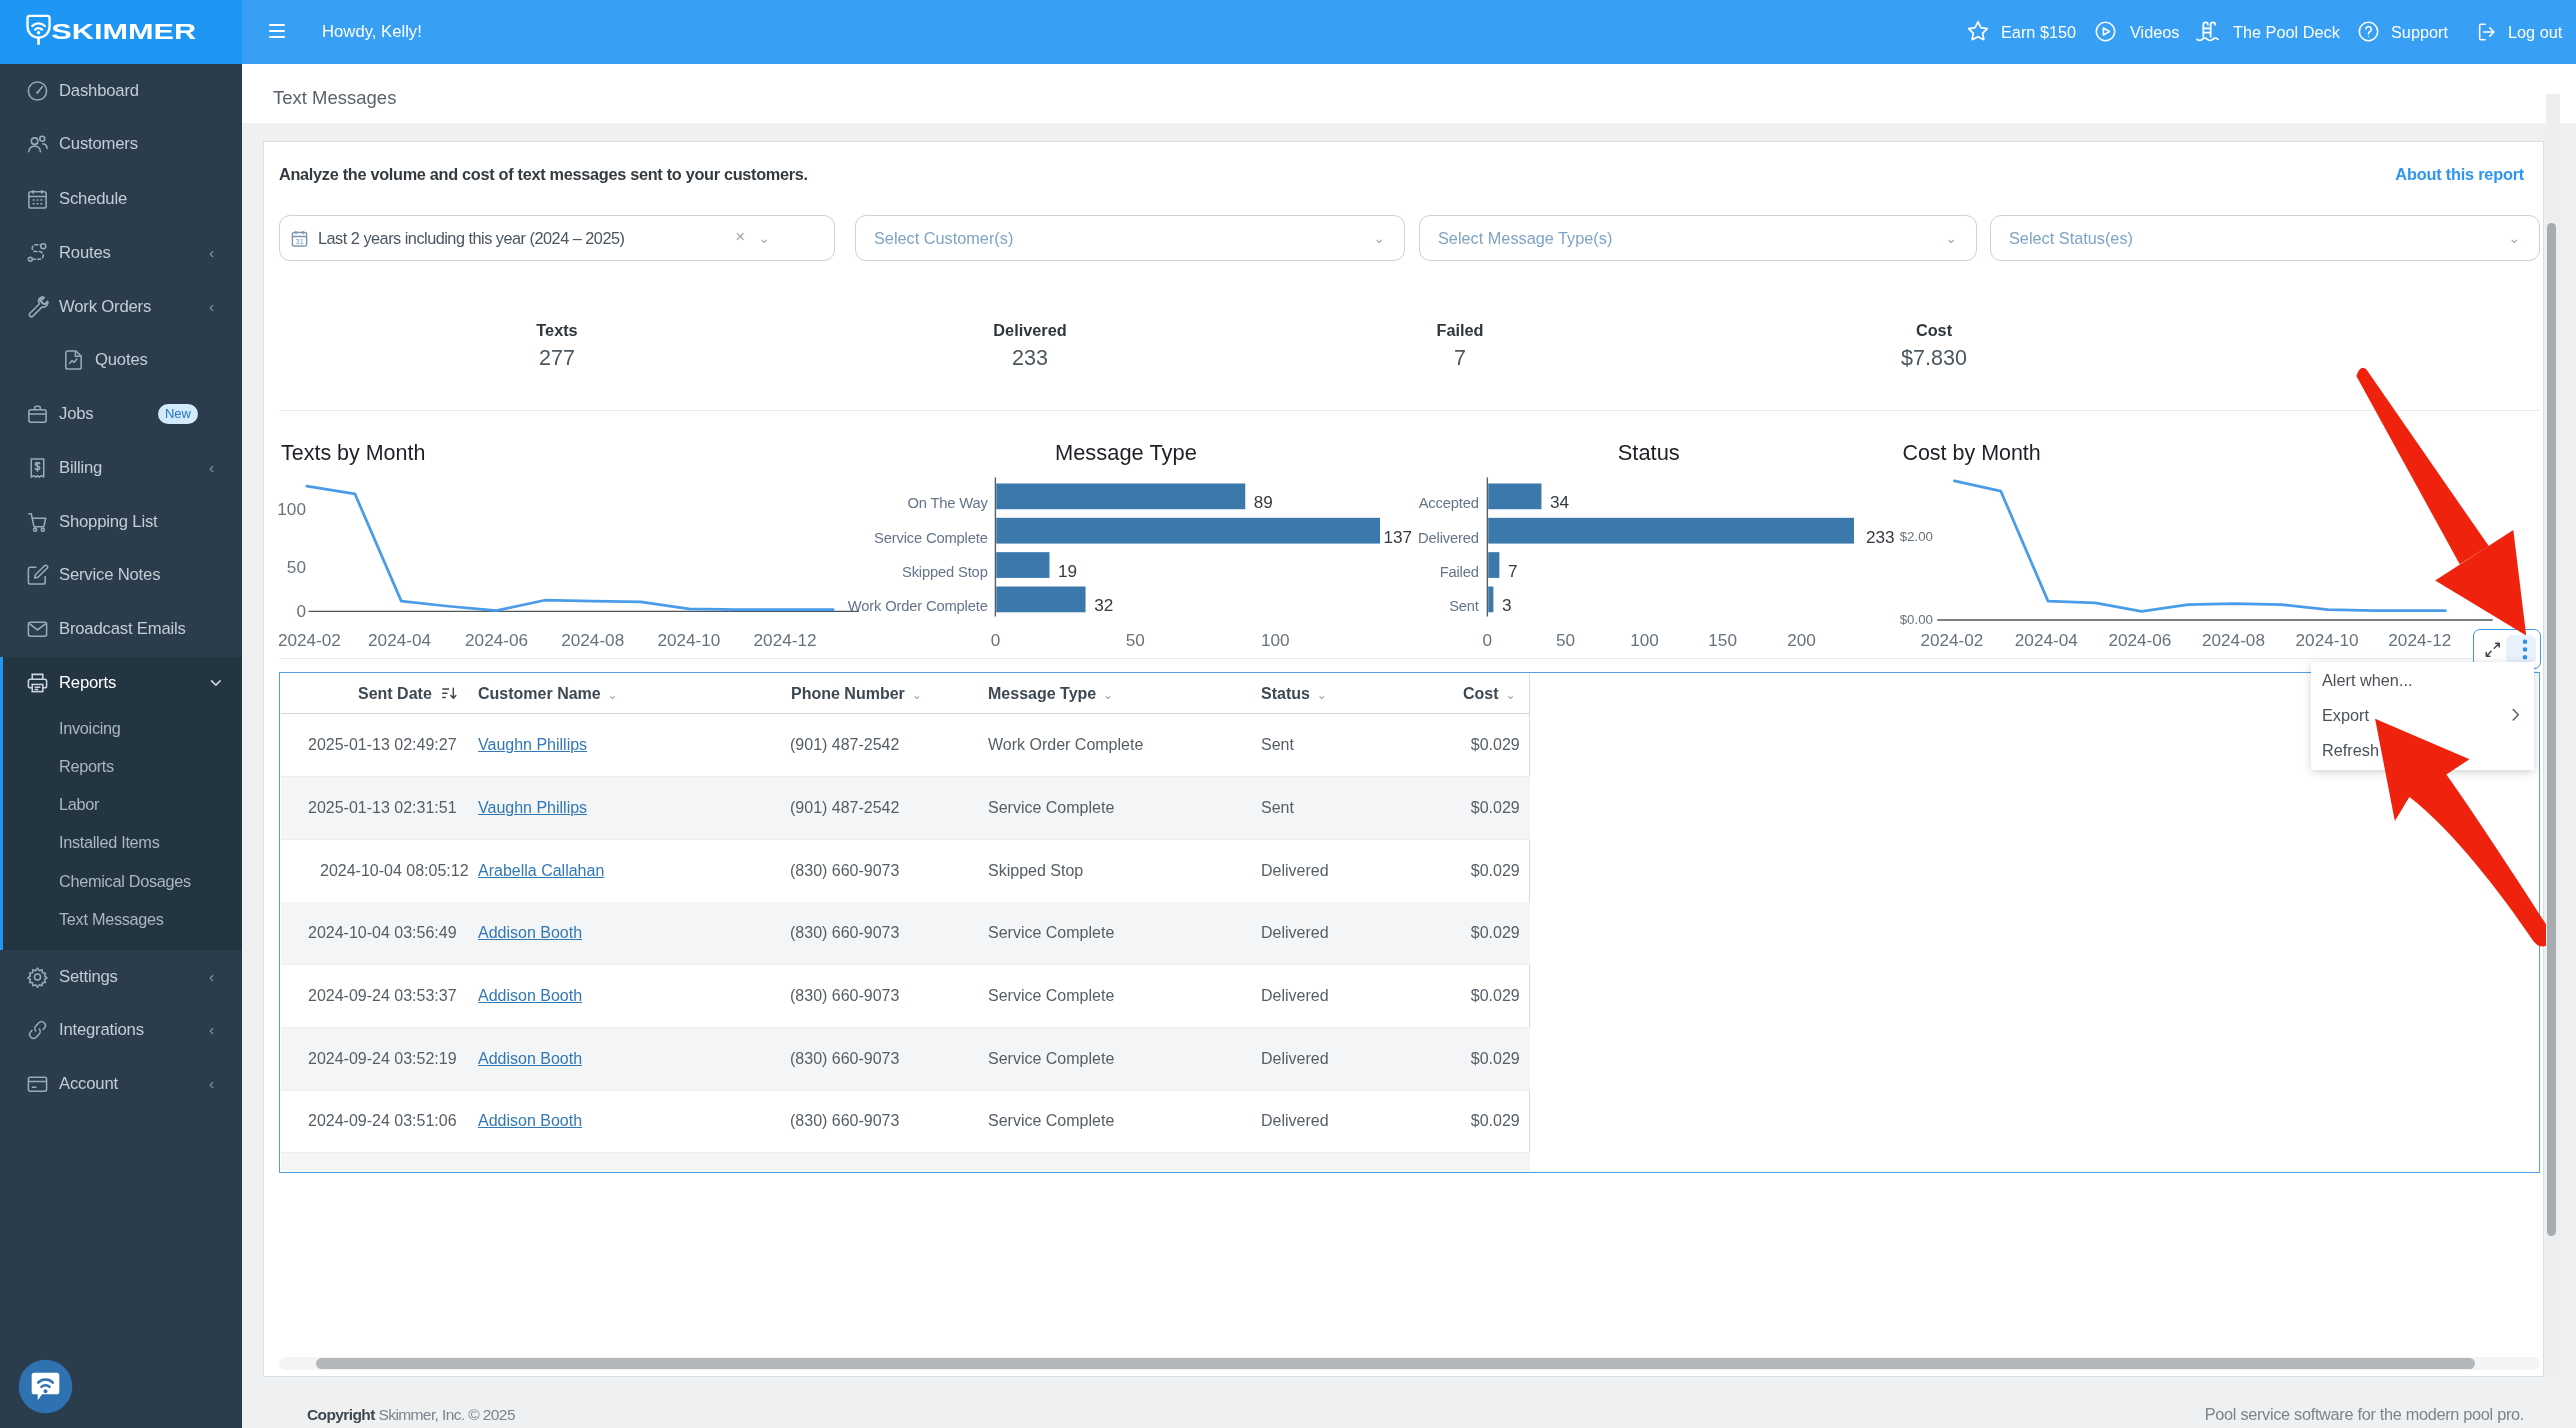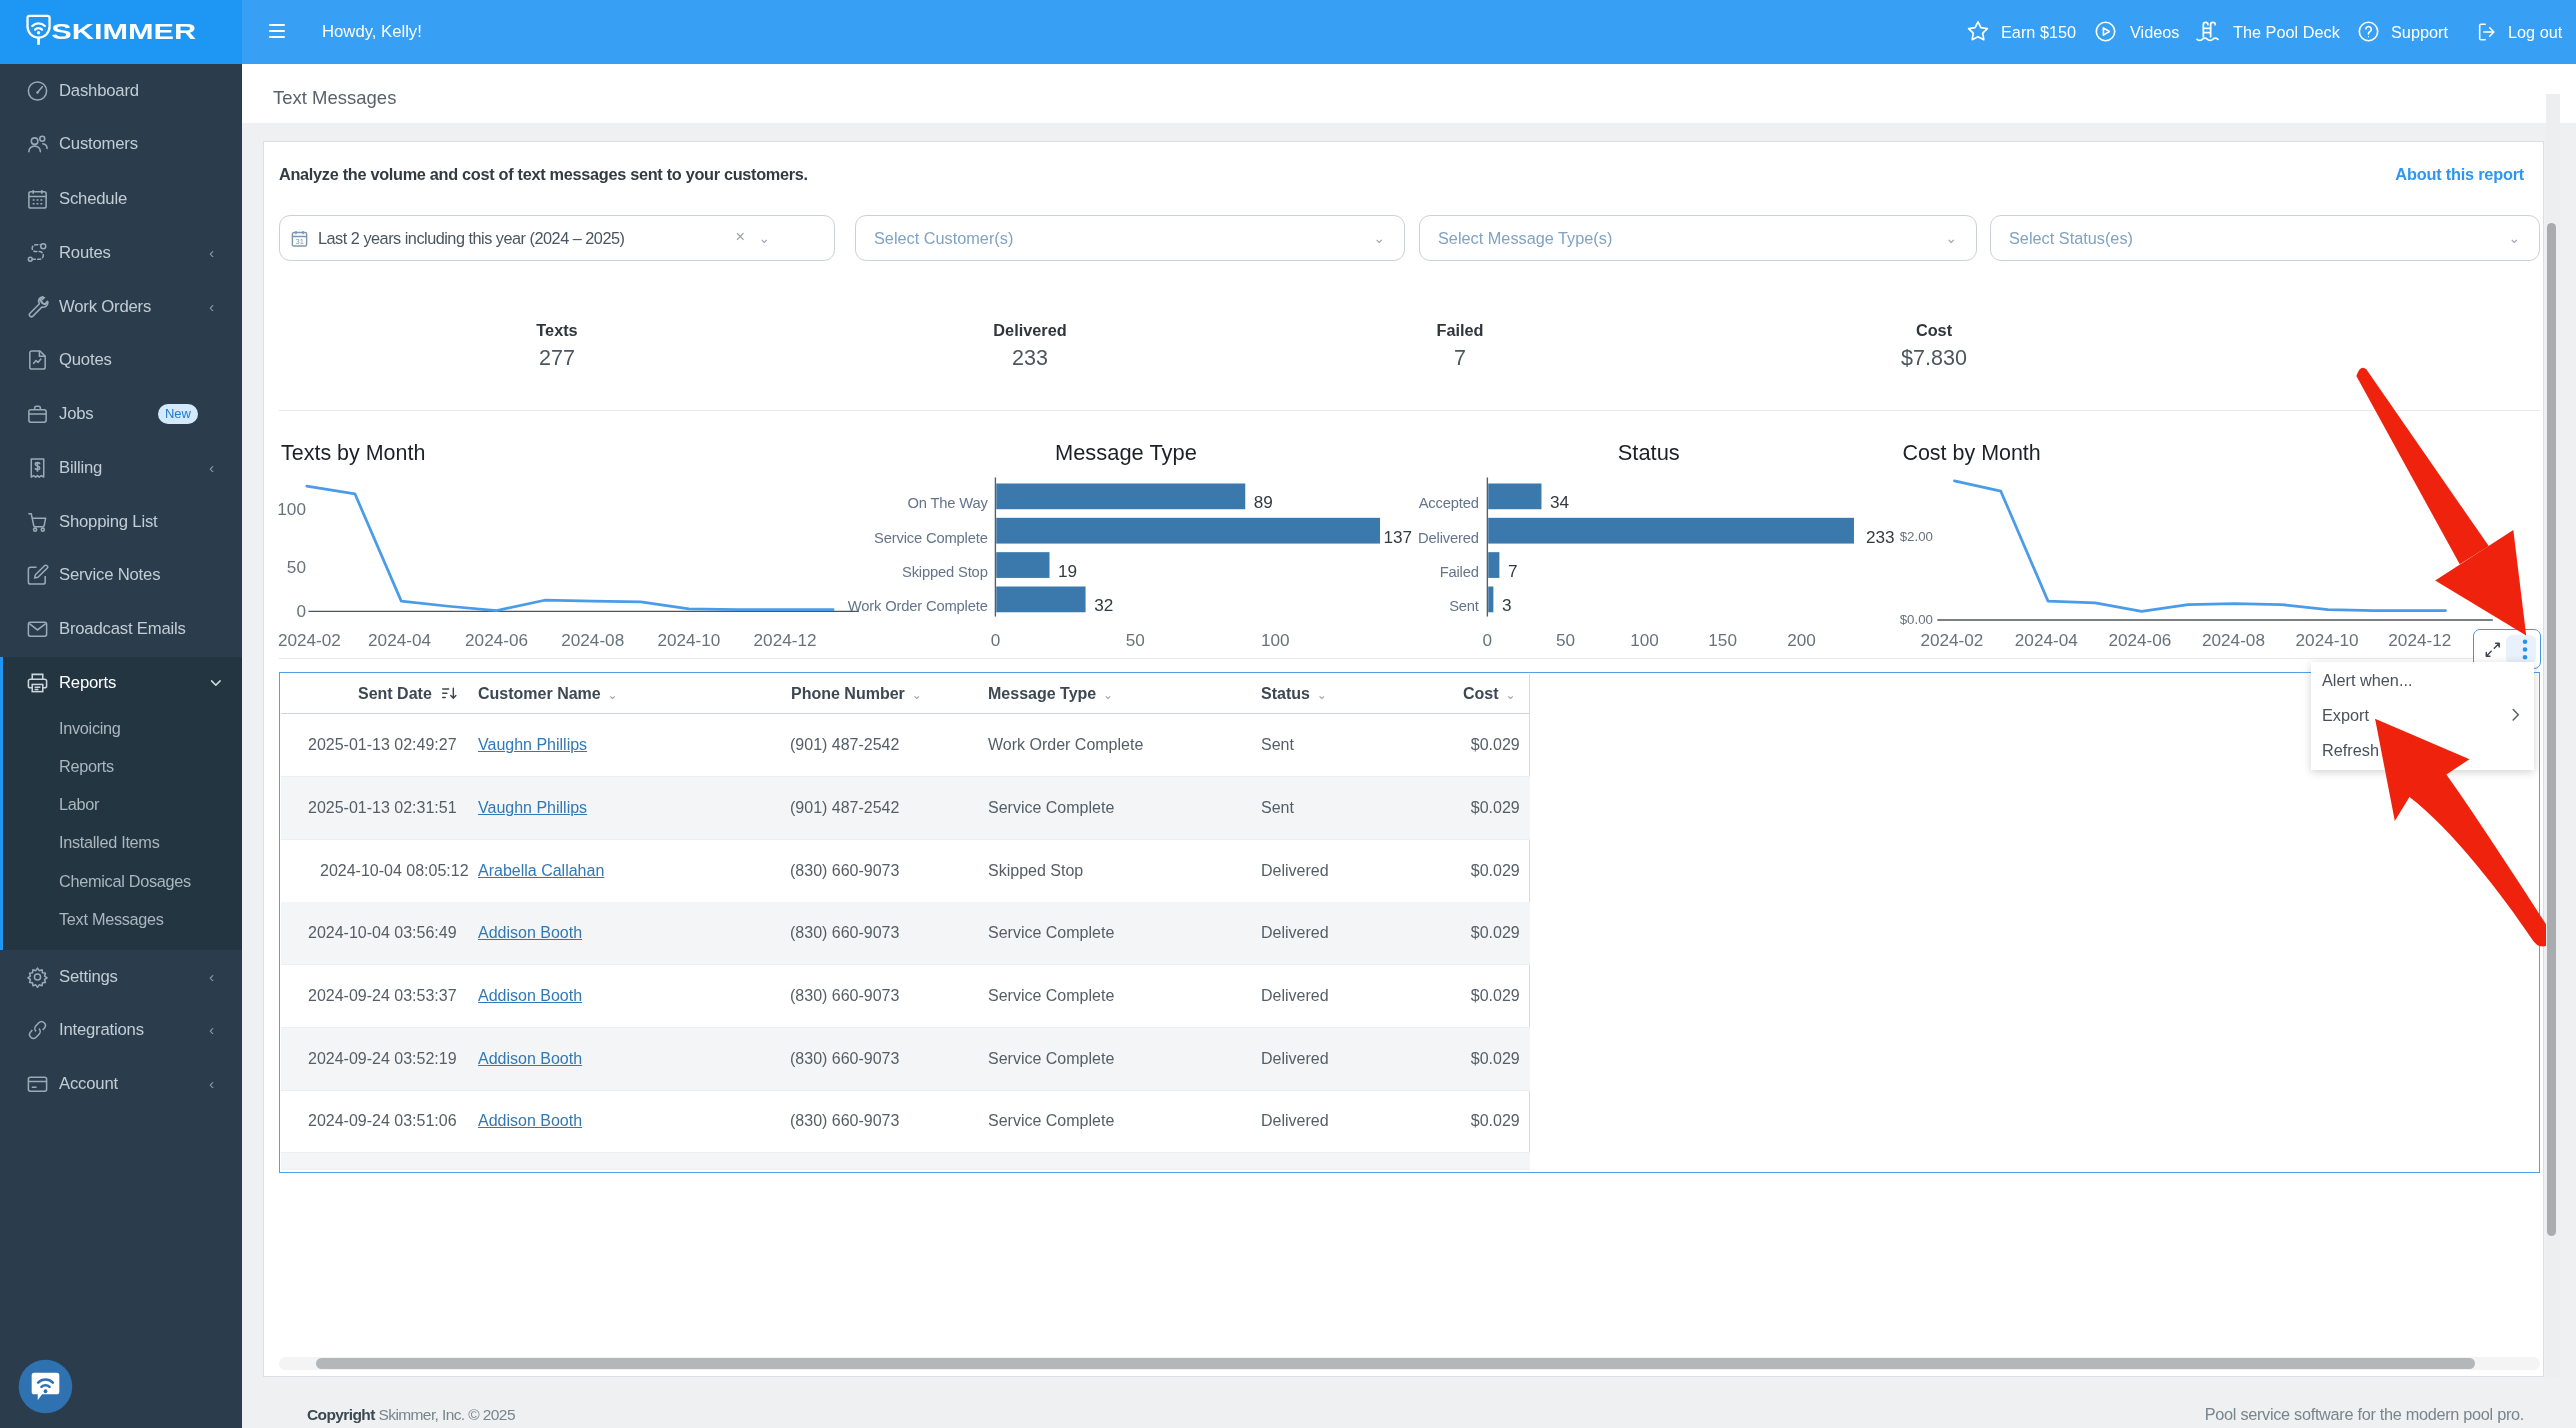--- a/index.html
+++ b/index.html
@@ -161,21 +161,21 @@
     <span class="chev">‹</span>
   </div>
   <div class="navitem" style="top:280px;">
     <svg class="ic" viewBox="0 0 24 24" fill="none" stroke="#9aaab6" stroke-width="1.6">
         <path d="M14.5 6.5 a4.5 4.5 0 0 1 6-4.2 l-3 3 1.2 2.9 2.9 1.2 3-3" transform="translate(-1.5,0)"></path>
         <path d="M13.8 8.9 L4.2 18.5 a2.1 2.1 0 0 0 3 3 L16.8 11.9 a4.5 4.5 0 0 0 5.6-5.9 l-2.8 2.8 -3.4-1.4 -1.4-3.4 2.8-2.8 a4.5 4.5 0 0 0-3.8 6.7 Z" stroke-linejoin="round"></path>
       </svg>
     <span class="lbl">Work Orders</span>
     <span class="chev">‹</span>
   </div>
-  <div class="navitem" style="top:333px;">
+  <div class="navitem" style="top:333px;margin-left:36px;">
     <svg class="ic" viewBox="0 0 24 24" fill="none" stroke="#9aaab6" stroke-width="1.6">
         <path d="M6 2.5 H14.5 L20 8 V19.5 a2 2 0 0 1-2 2 H6 a2 2 0 0 1-2-2 V4.5 a2 2 0 0 1 2-2 Z"></path>
         <path d="M14 2.5 V8 H20"></path>
         <path d="M8 15.5 l2.5-3 2 2 3-3.5" stroke-linecap="round" stroke-linejoin="round"></path>
       </svg>
     <span class="lbl">Quotes</span>
   </div>
   <div class="navitem" style="top:387px;">
     <svg class="ic" viewBox="0 0 24 24" fill="none" stroke="#9aaab6" stroke-width="1.6">
         <rect x="3" y="7.5" width="18" height="13" rx="2"></rect>

